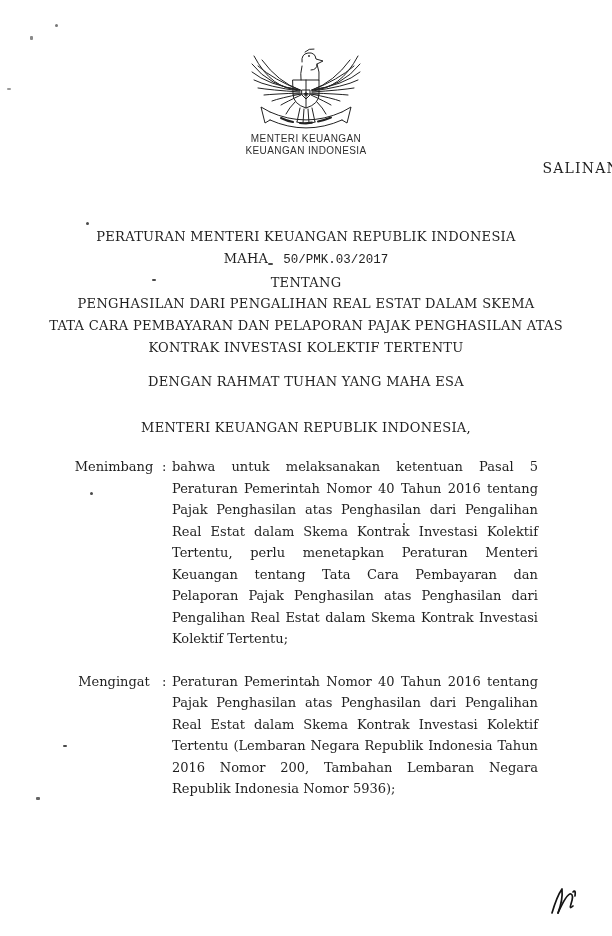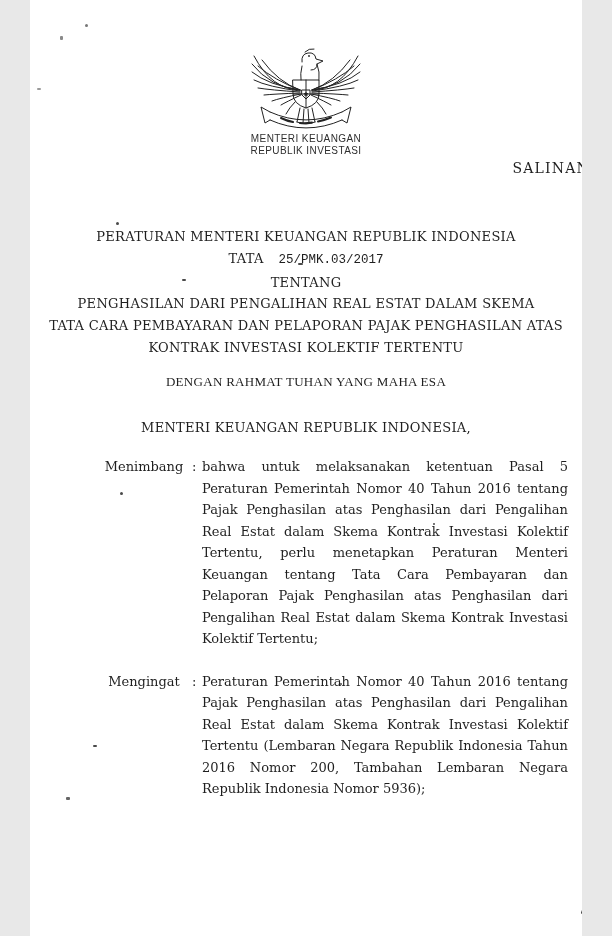--- a/index.html
+++ b/index.html
@@ -1,18 +1,18 @@
 <!DOCTYPE html>
 <html><head>
 <meta charset="utf-8">
 <style>
   html,body{margin:0;padding:0;background:#e8e8e8;}
   .page{
     position:relative;
-    width:552px;height:936px;
+    width:612px;height:936px;
     margin:0 auto;
     background:#ffffff;
     color:#1f1f1f;
     font-family:"DejaVu Serif","Liberation Serif",serif;
     overflow:hidden;
   }
   
   .emblem{
     position:absolute;top:46px;left:50%;transform:translateX(-50%);
     width:116px;height:84px;
@@ -36,21 +36,21 @@
     text-align:center;
     font-size:13px;line-height:21.8px;letter-spacing:.3px;
   }
   .nomor-row{display:flex;justify-content:center;gap:15px;align-items:baseline;}
   .nomor-value{
     font-family:"Liberation Mono","DejaVu Sans Mono",monospace;
     font-size:12.5px;letter-spacing:0;
   }
   .invocation{
     position:absolute;top:371px;left:0;width:100%;
-    text-align:center;font-size:13px;line-height:21.8px;letter-spacing:.3px;font-family:Liberation Serif, serif;
+    text-align:center;font-size:13px;line-height:21.8px;letter-spacing:.3px;
   }
   .issuer{
     position:absolute;top:417px;left:0;width:100%;
     text-align:center;font-size:13px;line-height:21.8px;letter-spacing:.3px;
   }
   
   .paragraphs{
     position:absolute;top:456px;left:0;width:612px;
     font-size:13px;line-height:21.5px;
   }
@@ -133,30 +133,30 @@
       <path d="M22,66 Q58,82 94,66"></path>
       <path d="M22,74 Q58,90 94,74"></path>
       <path d="M22,66 L13,61 L17,77 L22,74"></path>
       <path d="M94,66 L103,61 L99,77 L94,74"></path>
       <path d="M33,72 q6,3 12,4 m7,1 q6,0.5 12,-0.5 m6,-1 q7,-1.5 13,-4" stroke-width="2"></path>
     </svg>
   </div>
 
   <div class="ministry">
     <div>MENTERI KEUANGAN</div>
-    <div>REPUBLIK INVESTASI</div>
+    <div>KEUANGAN INDONESIA</div>
   </div>
 
   <div class="salinan">SALINAN</div>
 
   <div class="title-block">
     <div>PERATURAN MENTERI KEUANGAN REPUBLIK INDONESIA</div>
     <div class="nomor-row">
-      <span>TATA</span>
-      <span class="nomor-value">25/PMK.03/2017</span>
+      <span>MAHA</span>
+      <span class="nomor-value">50/PMK.03/2017</span>
     </div>
     <div>TENTANG</div>
     <div>PENGHASILAN DARI PENGALIHAN REAL ESTAT DALAM SKEMA</div>
     <div>TATA CARA PEMBAYARAN DAN PELAPORAN PAJAK PENGHASILAN ATAS</div>
     <div>KONTRAK INVESTASI KOLEKTIF TERTENTU</div>
   </div>
 
   <div class="invocation">DENGAN RAHMAT TUHAN YANG MAHA ESA</div>
   <div class="issuer">MENTERI KEUANGAN REPUBLIK INDONESIA,</div>
 

